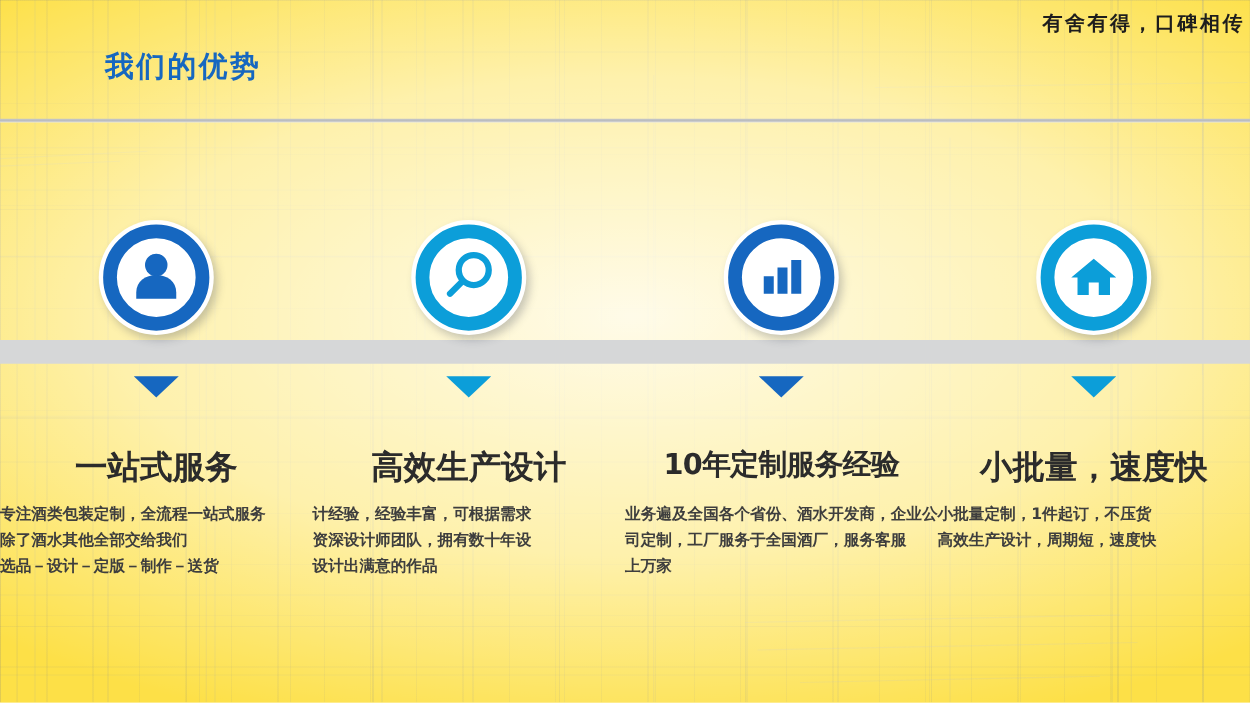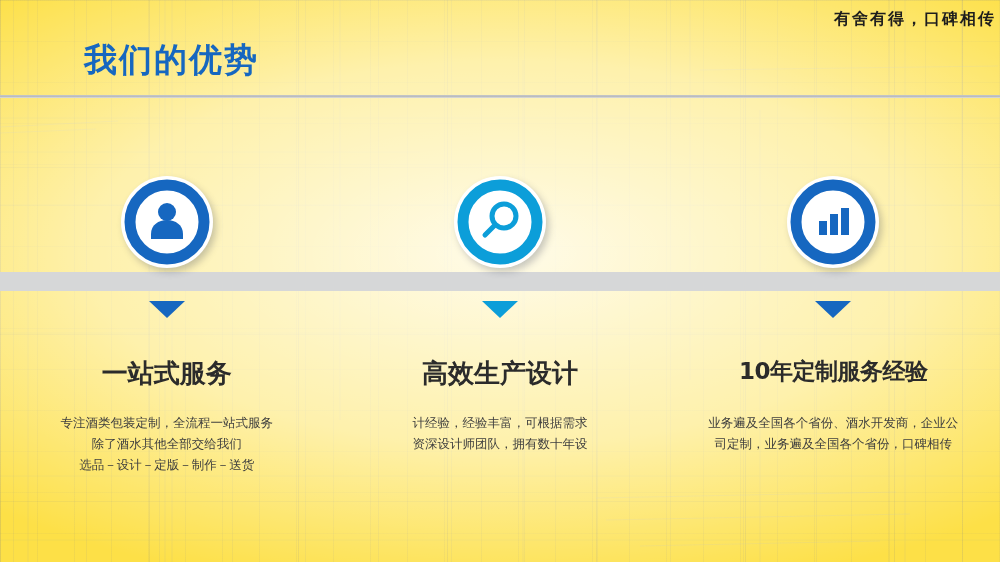--- a/index.html
+++ b/index.html
@@ -73,21 +73,21 @@
     font-weight: 700;
     font-size: 16px;
     letter-spacing: 2px;
     color: #1d1d1d;
     white-space: nowrap;
   }
   .page-title {
     position: absolute;
     left: 84px;
     top: 38px;
-    font-size: 33px;
+    font-size: 23px;
     font-weight: 700;
     letter-spacing: 2px;
     color: #1667c0;
     white-space: nowrap;
   }
   .header-rule {
     position: absolute;
     left: 0;
     top: 95px;
     width: 1000px;
@@ -157,28 +157,27 @@
     font-size: 26px;
     font-weight: 700;
     letter-spacing: 0px;
     color: #2b2b2b;
     white-space: nowrap;
   }
   .col-title.compact { font-size: 23px; letter-spacing: -0.5px; text-align: center; }
 
   .col-body {
     position: absolute;
-    top: 412px;
+    top: 400px;
     left: 0;
     width: 100%;
-    text-align: center;
     font-size: 12.5px;
     line-height: 21px;
     color: #3e3e3e;
-    font-weight: 400;
+    font-weight: 700;
   }
   .col-body .ln { display: block; white-space: nowrap; }
 </style>
 </head>
 <body>
 
 <div id="slide">
 
   <div class="bg-layer bg-grid-a"></div>
   <div class="bg-layer bg-grid-b"></div>
@@ -247,35 +246,52 @@
           <circle cx="46" cy="46" r="37" fill="none" stroke="#0c9ed9" stroke-width="11"></circle>
           <circle cx="50" cy="40" r="12" fill="none" stroke="#0c9ed9" stroke-width="5"></circle>
           <line x1="41" y1="49" x2="31" y2="59" stroke="#0c9ed9" stroke-width="5" stroke-linecap="round"></line>
         </svg>
       </div>
       <div class="arrow" style="border-top:17px solid #0c9ed9;"></div>
       <div class="col-title">高效生产设计</div>
       <div class="col-body">
         <span class="ln">计经验，经验丰富，可根据需求</span>
         <span class="ln">资深设计师团队，拥有数十年设</span>
+        <span class="ln">设计出满意的作品</span>
       </div>
     </div>
 
     <div class="col">
       <div class="icon-wrap">
         <svg width="92" height="92" viewBox="0 0 92 92">
           <circle cx="46" cy="46" r="37" fill="none" stroke="#1667c0" stroke-width="11"></circle>
           <rect x="32" y="45" width="8" height="14" fill="#1667c0"></rect>
           <rect x="43" y="38" width="8" height="21" fill="#1667c0"></rect>
           <rect x="54" y="32" width="8" height="27" fill="#1667c0"></rect>
         </svg>
       </div>
       <div class="arrow" style="border-top:17px solid #1667c0;"></div>
       <div class="col-title compact">10年定制服务经验</div>
       <div class="col-body">
         <span class="ln">业务遍及全国各个省份、酒水开发商，企业公</span>
-        <span class="ln">司定制，业务遍及全国各个省份，口碑相传</span>
-      </div>
-    </div>
-
+        <span class="ln">司定制，工厂服务于全国酒厂，服务客服</span>
+        <span class="ln">上万家</span>
+      </div>
+    </div>
+
+    <div class="col">
+      <div class="icon-wrap">
+        <svg width="92" height="92" viewBox="0 0 92 92">
+          <circle cx="46" cy="46" r="37" fill="none" stroke="#0c9ed9" stroke-width="11"></circle>
+          <path d="M46 31 L64 46 H59 V60 H33 V46 H28 Z" fill="#0c9ed9"></path>
+          <rect x="42" y="50" width="8" height="10" fill="#ffffff"></rect>
+        </svg>
+      </div>
+      <div class="arrow" style="border-top:17px solid #0c9ed9;"></div>
+      <div class="col-title">小批量，速度快</div>
+      <div class="col-body">
+        <span class="ln">小批量定制，1件起订，不压货</span>
+        <span class="ln">高效生产设计，周期短，速度快</span>
+      </div>
+    </div>
 
   </div>
 </div>
 
 </body></html>

